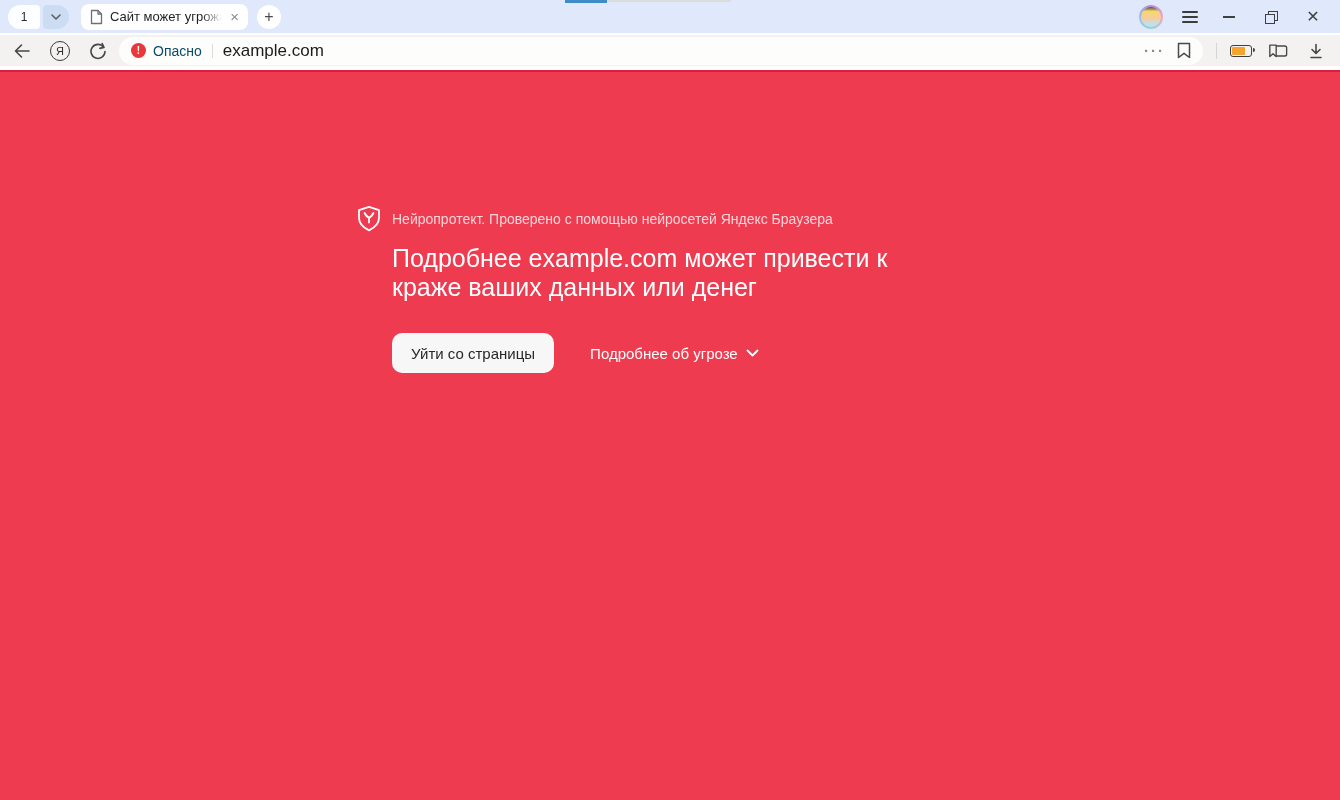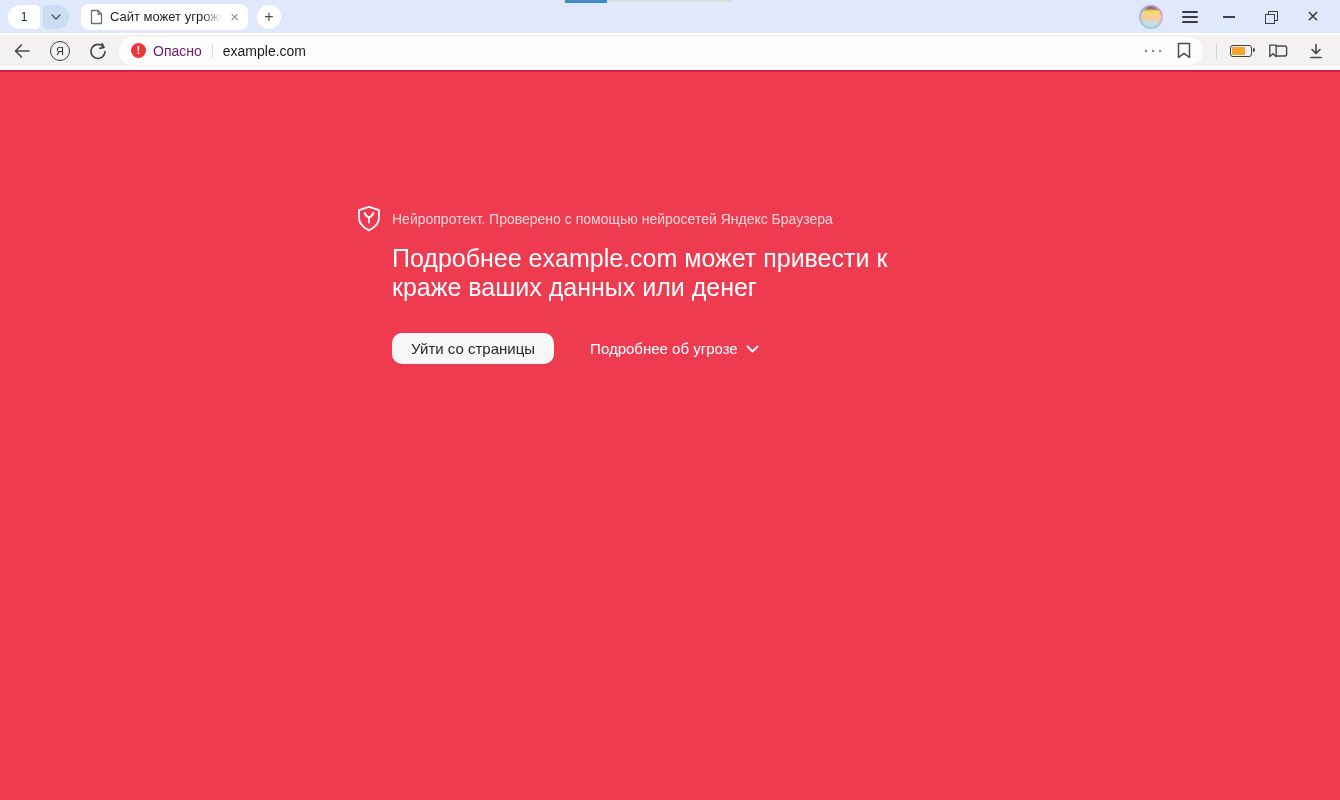--- a/index.html
+++ b/index.html
@@ -47,40 +47,40 @@
   
   .toolbar { height:31px; background:#f3f2f1; display:flex; align-items:center; padding:0 14px 0 12px; }
   .tool-icon { width:20px; height:20px; display:flex; align-items:center; justify-content:center; flex:none; }
   .tool-icon + .tool-icon { margin-left:18px; }
   .ya-logo { width:20px; height:20px; border:1.7px solid #3a3a3a; border-radius:50%;
              display:flex; align-items:center; justify-content:center; font-size:11px; color:#2f2f2f; }
   .urlbar { flex:1; height:28px; margin-left:11px; background:#fdfdfc; border-radius:14px;
             display:flex; align-items:center; padding:0 12px; }
   .danger-dot { width:15px; height:15px; border-radius:50%; background:#e9373c; color:#fff; flex:none;
                 display:flex; align-items:center; justify-content:center; font-size:10px; font-weight:bold; }
-  .danger-label { margin-left:7px; font-size:14px; color:#701a75; }
+  .danger-label { margin-left:7px; font-size:14px; color:#0c4a6e; }
   .url-divider { width:1px; height:14px; background:#dcdcdc; margin:0 10px; }
-  .url-text { font-size:14px; color:#1c1c1c; font-weight:500; }
+  .url-text { font-size:17px; color:#1c1c1c; font-weight:500; }
   .url-spacer { flex:1; }
   .dots { color:#8a8a8a; font-size:15px; font-weight:bold; letter-spacing:2px; margin-right:12px; }
   .tb-divider { width:1px; height:16px; background:#d5d4d3; margin:0 13px; }
   .battery { position:relative; width:22px; height:12px; border:1.5px solid #3f3f3f; border-radius:3px; flex:none; }
   .battery::before { content:""; position:absolute; left:1px; top:1px; bottom:1px; width:13px; background:#f5a52e; border-radius:1px; }
   .battery::after { content:""; position:absolute; right:-4px; top:2.5px; width:2.5px; height:4px; background:#3f3f3f; border-radius:0 2px 2px 0; }
   .ml16 { margin-left:16px; }
 
   
   .gap-bottom { height:4px; background:#ffffff; }
   .page { position:relative; height:730px; background:#ee3b50; border-top:2px solid #d71f3e; }
   .content { position:absolute; left:356px; top:133px; }
   .protect-row { display:flex; align-items:center; }
   .protect-note { margin-left:10px; font-size:14px; color:rgba(255,255,255,0.78); }
   .heading { margin-left:36px; margin-top:11px; color:#ffffff; font-size:25px; line-height:29px; font-weight:400; }
   .actions { margin-left:36px; margin-top:31px; display:flex; align-items:center; }
-  .leave-btn { height:31px; padding:0 19px; background:#f7f7f7; border:none; border-radius:10px;
+  .leave-btn { height:40px; padding:0 19px; background:#f7f7f7; border:none; border-radius:10px;
                font-family:inherit; font-size:15px; color:#26282a; cursor:pointer; }
   .details-link { margin-left:36px; display:flex; align-items:center; color:#ffffff; font-size:15px; cursor:pointer; }
   .details-link svg { margin-left:8px; }
 </style>
 </head>
 <body>
 
 <div class="window">
 
   <div class="tabbar">

